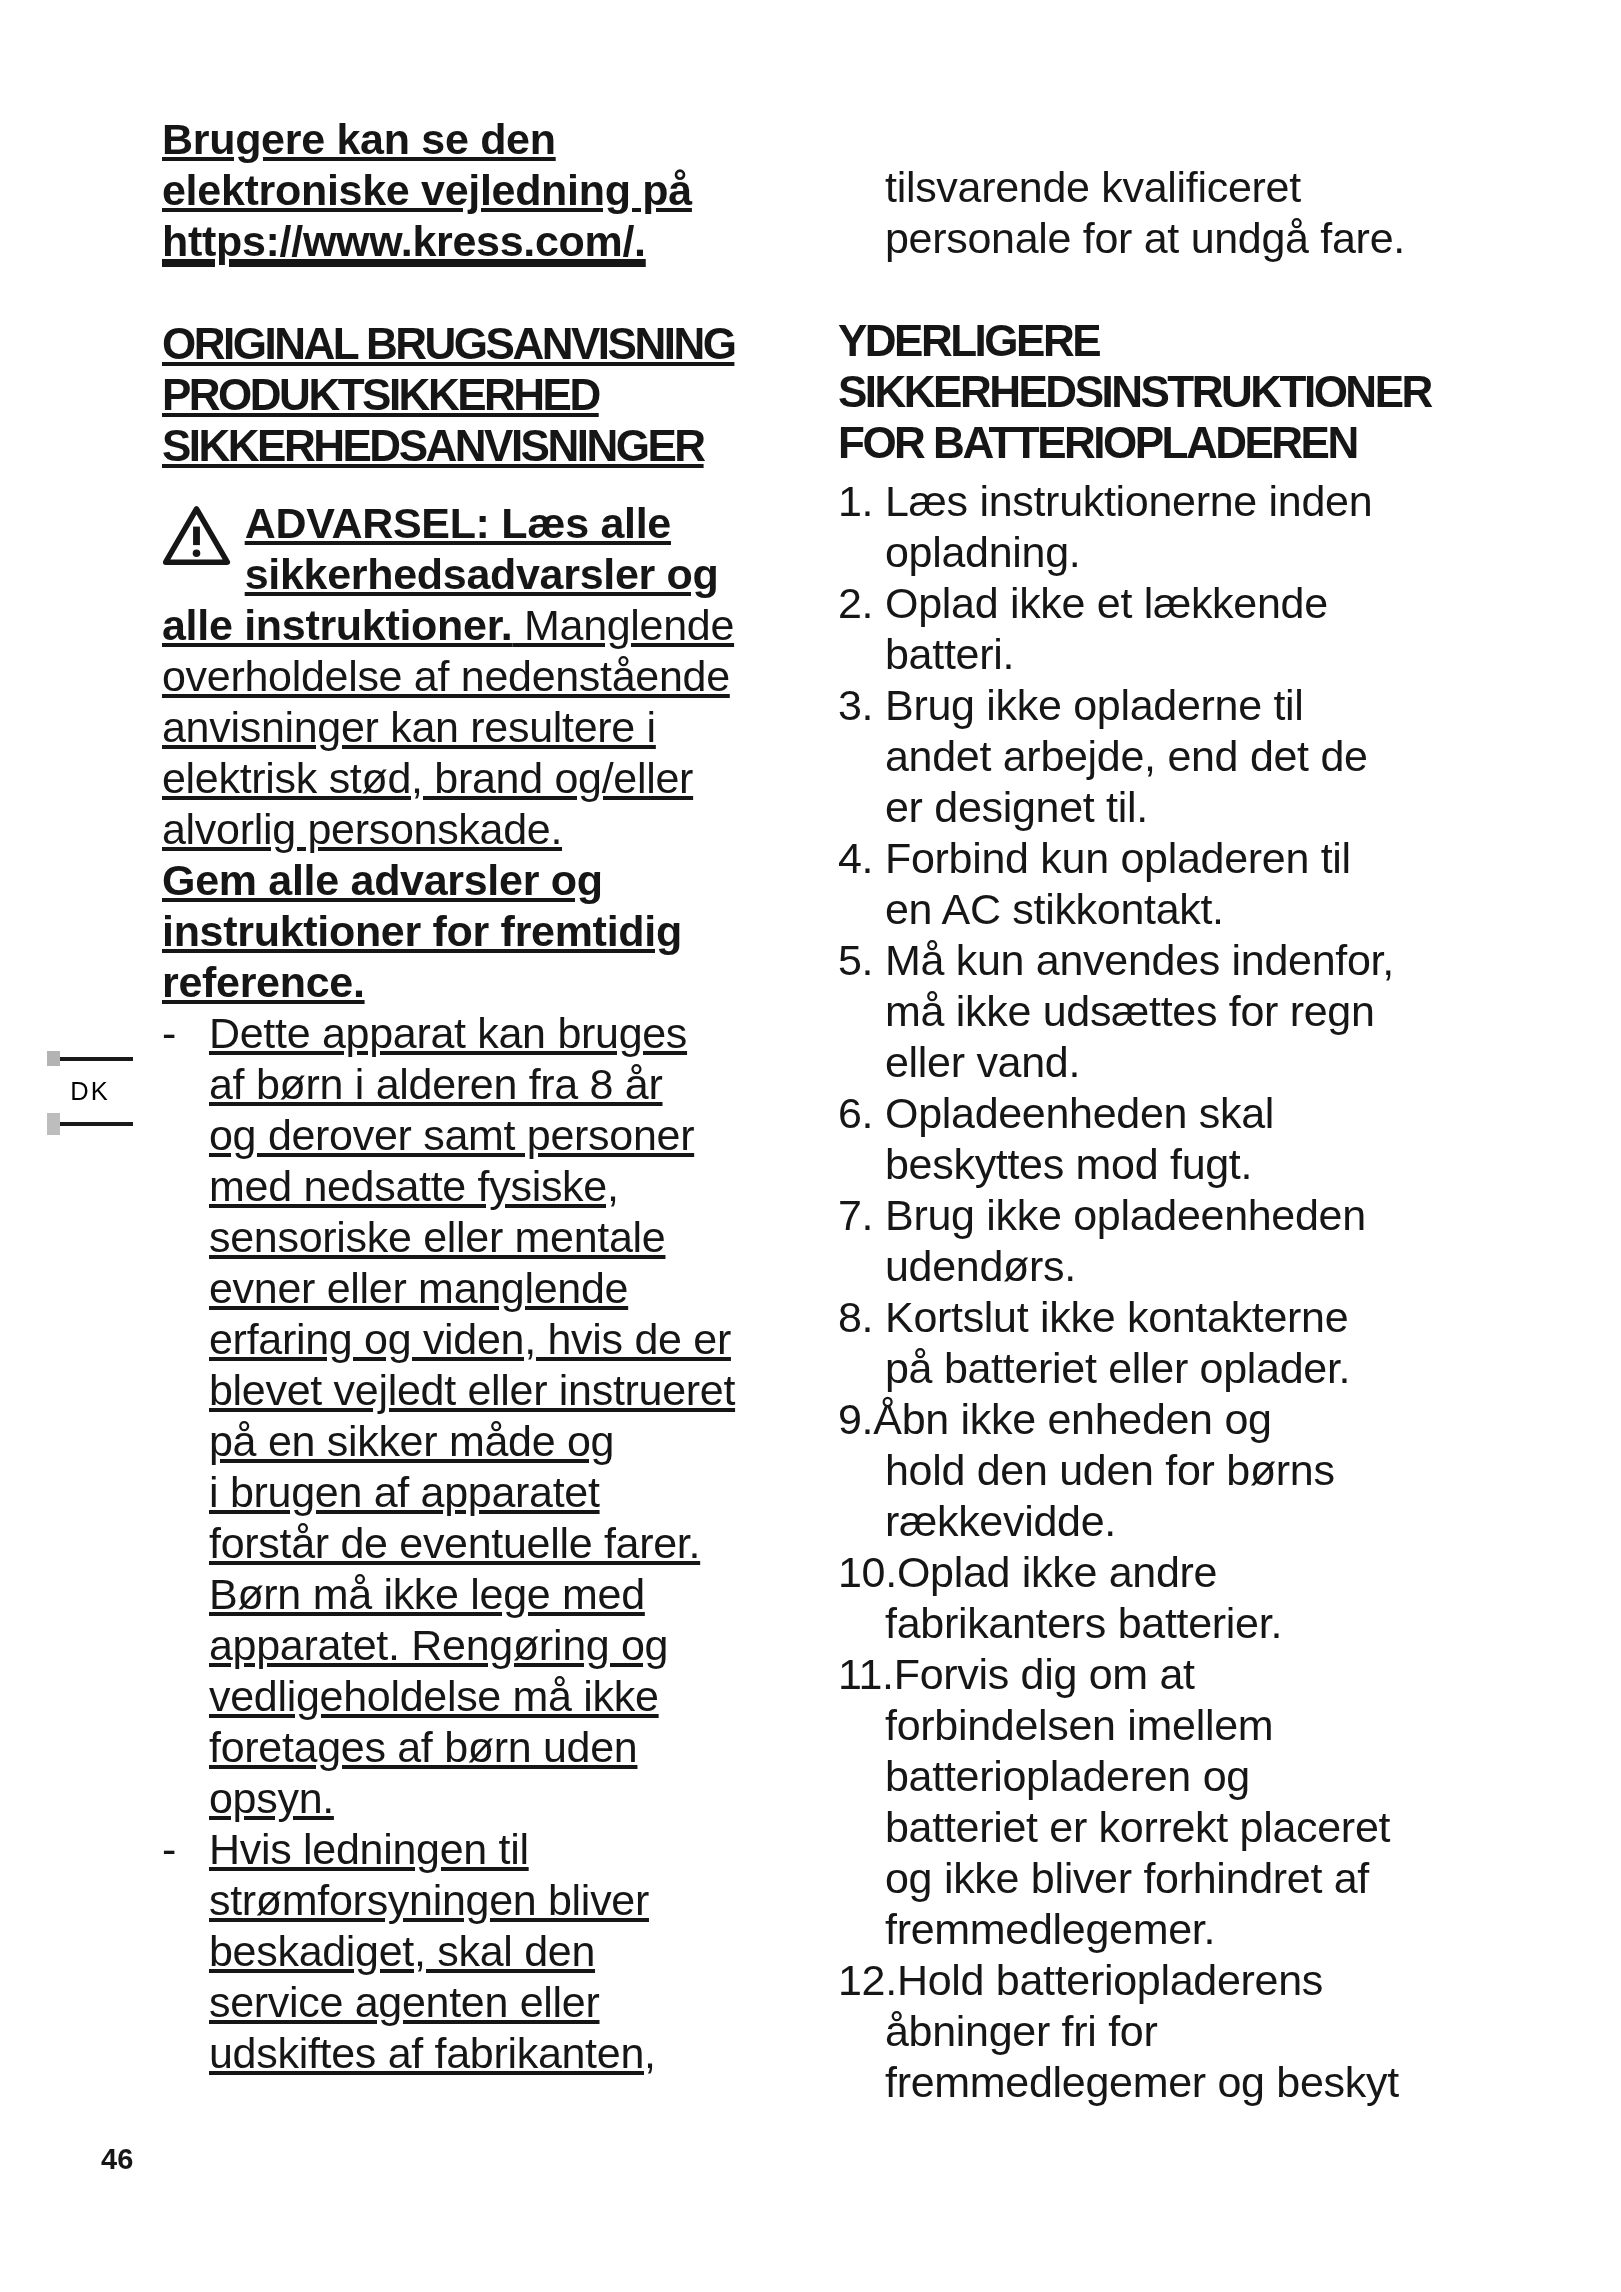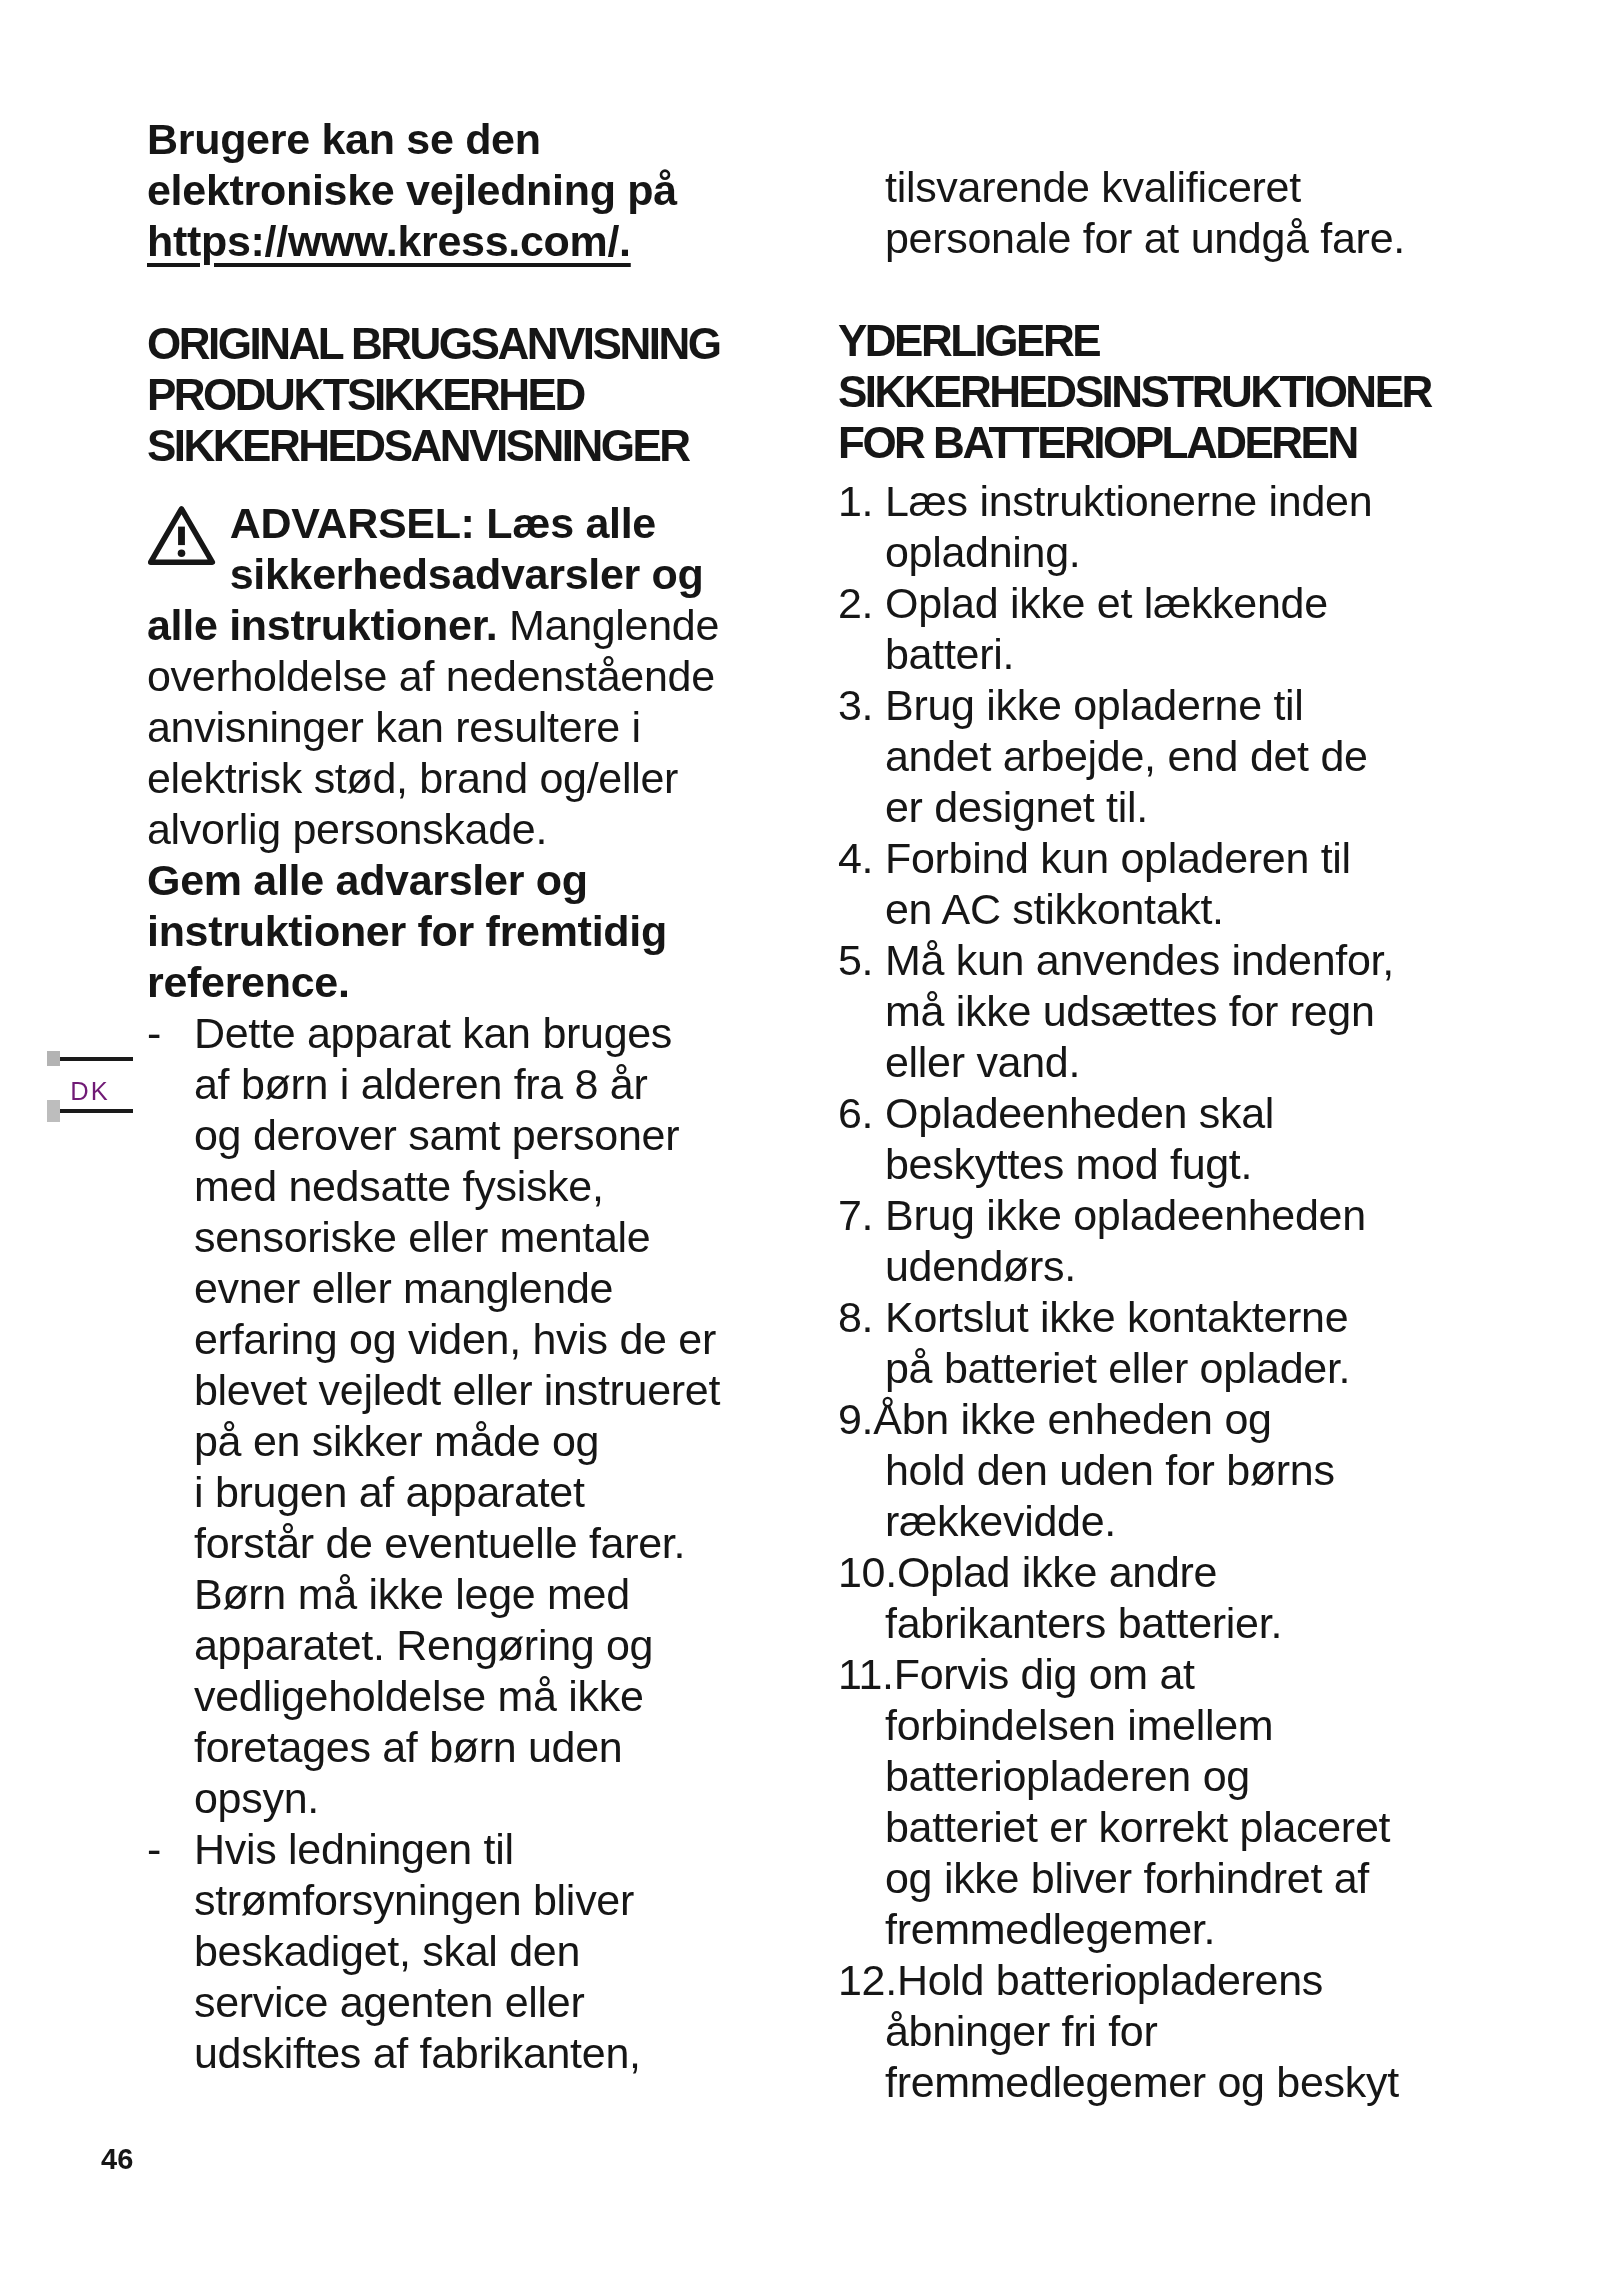--- a/index.html
+++ b/index.html
@@ -3,38 +3,38 @@
 <meta charset="utf-8">
 <style>
   html,body{margin:0;padding:0;}
   body{
     width:1621px;height:2293px;position:relative;overflow:hidden;
     background:#ffffff;color:#161616;
     font-family:"Liberation Sans", sans-serif;
     font-size:43px;line-height:51px;letter-spacing:-0.3px;
   }
   .col{position:absolute;top:114px;}
-  #left-col{left:147px;width:659px;}
+  #left-col{left:162px;width:659px;text-decoration:underline;}
   #right-col{left:838px;width:686px;margin-top:48px;}
   .line{white-space:nowrap;}
   .b{font-weight:bold;}
   .u{text-decoration:underline;text-decoration-thickness:3.9px;text-underline-offset:6.9px;}
   .h .line{font-weight:bold;font-size:44px;letter-spacing:-2.5px;}
   .item .line.cont{padding-left:47px;}
   .p.ind .line{padding-left:47px;}
   .marker{display:inline-block;width:47px;}
   .item.tight .marker{display:inline;width:auto;}
   .warn{position:relative;}
   .warn svg{float:left;width:69px;height:63px;margin:5.9px 13.7px 33px 0;}
   
   #dk-tab{position:absolute;left:47px;top:1057px;width:86px;}
   #dk-tab .rule{position:relative;height:3.9px;background:#1a1a1a;}
   #dk-tab .sq{position:absolute;left:0;top:-5.9px;width:12.7px;height:14.7px;background:#b3b3b3;}
   #dk-tab .sq2{height:21.6px;top:-8.8px;background:#bdbdbd;}
-  #dk-label{height:48px;line-height:61px;text-align:center;font-size:25.5px;letter-spacing:2px;color:#701a75;}
+  #dk-label{height:61px;line-height:61px;text-align:center;font-size:25.5px;letter-spacing:2px;color:#000000;}
   
   #page-num{position:absolute;left:101px;top:2145px;font-size:29px;line-height:29px;font-weight:bold;letter-spacing:0;}
 </style>
 </head>
 <body>
 
 <div id="dk-tab">
   <div class="rule">
       <span class="sq"></span>
     </div>

